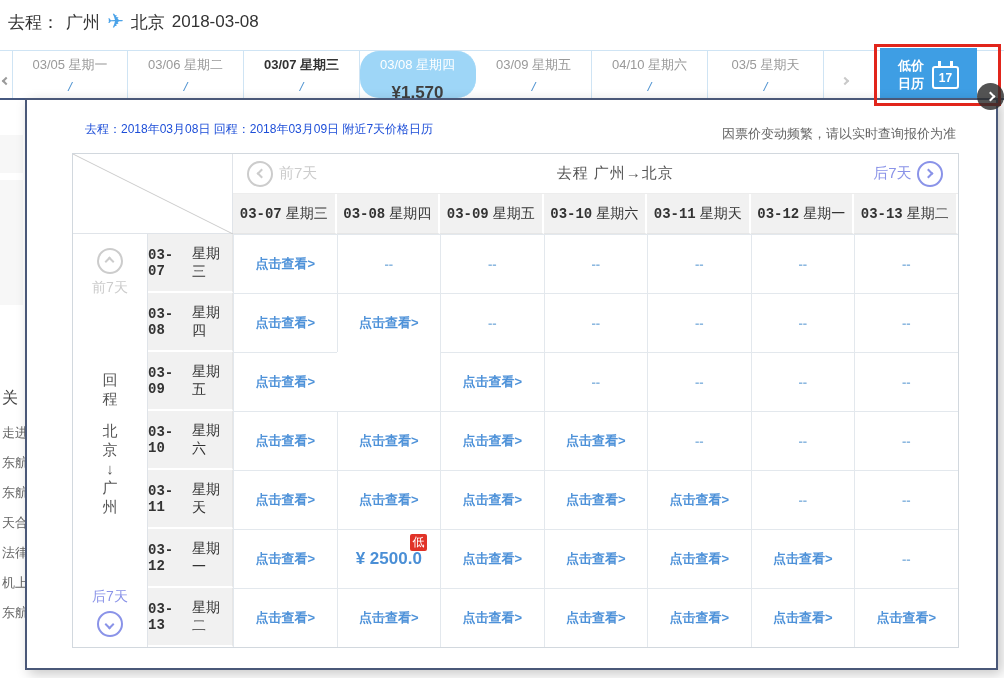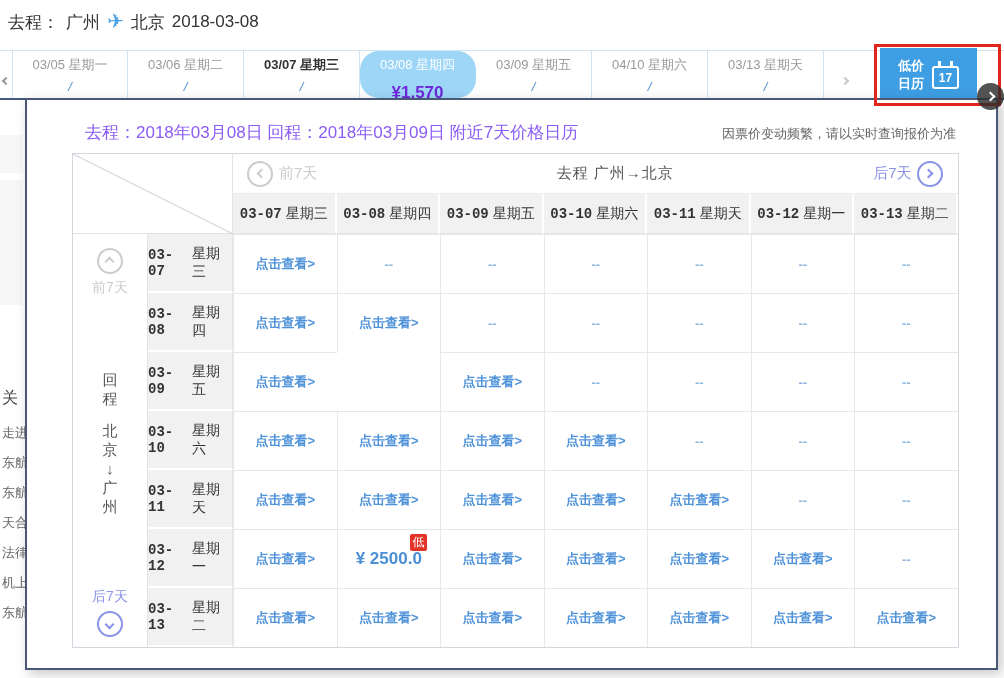--- a/index.html
+++ b/index.html
@@ -14,21 +14,21 @@
   .tabstrip-line-top { position:absolute; left:0; top:50px; width:1004px; height:1px; background:#cfe4f4; z-index:2; }
   .dark-line { position:absolute; left:0; top:98px; width:1004px; height:2px; background:#46587f; z-index:3; }
   .tabs { position:absolute; left:12px; top:51px; display:flex; z-index:2; }
   .tab { width:116px; height:47px; border-right:1px solid #cfe4f4; background:#fff; text-align:center; padding-top:5px; cursor:pointer; }
   .tab:first-child { border-left:1px solid #cfe4f4; }
   .tab .t1 { font-size:13px; color:#999; }
   .tab .t2 { font-size:13px; color:#4a90d0; font-style:italic; margin-top:5px; }
   .tab.emp .t1 { color:#333; font-weight:bold; }
   .tab.sel { background:#9ed6f7; border-color:#9ed6f7;border-radius:19px; }
   .tab.sel .t1 { color:#fff; }
-  .tab.sel .t2 { color:#6d28d9; font-style:normal; font-weight:bold; font-size:17px; margin-top:9px; }
+  .tab.sel .t2 { color:#404040; font-style:normal; font-weight:bold; font-size:17px; margin-top:9px; }
 
   .chev { display:inline-block; width:8px; height:8px; border-top:2px solid currentColor; border-right:2px solid currentColor; }
   .chev.r { transform:rotate(45deg); }
   .chev.l { transform:rotate(-135deg); }
   .chev.u { transform:rotate(-45deg); margin-top:4px; }
   .chev.d { transform:rotate(135deg); margin-bottom:4px; }
 
   .strip-arrow { position:absolute; z-index:2; }
   .strip-arrow.left { left:3px; top:70px; color:#9b9b9b; }
   .strip-arrow.left .chev { width:6px; height:6px; }
@@ -48,21 +48,21 @@
   
   .bg-block { position:absolute; left:0; background:#f7f7f7; z-index:1; }
   .bg-b1 { top:135px; width:23px; height:38px; }
   .bg-b2 { top:180px; width:23px; height:125px; }
   .bg-left { position:absolute; left:2px; top:388px; width:23px; overflow:hidden; z-index:1; }
   .bg-left .itm { font-size:13px; color:#666; margin-bottom:12px; white-space:nowrap; }
   .bg-left .itm.head { font-size:16px; color:#444; margin-bottom:15px; }
 
   
   .modal { position:absolute; left:25px; top:98px; width:973px; height:572px; background:#fff; border:2px solid #4a5878; box-shadow:4px 4px 12px rgba(0,0,0,.22); z-index:10; }
-  .modal-title { position:absolute; left:58px; top:21px; font-size:17px; color:#8b5cf6; }
+  .modal-title { position:absolute; left:58px; top:21px; font-size:12px; color:#1d4ed8; }
   .modal-note { position:absolute; right:40px; top:25px; font-size:13px; color:#666; }
 
   
   .grid { position:absolute; left:45px; top:53px; display:grid; grid-template-columns:75px 85px repeat(7,103.5px); grid-template-rows:40px 40px repeat(7,59px); border:1px solid #d2d8de; background:#fff; }
   .corner { grid-area:1/1/3/3; border-right:1px solid #e0e4e9; border-bottom:1px solid #e0e4e9; position:relative; }
   .nav-head { grid-area:1/3/2/10; display:flex; align-items:center; justify-content:space-between; padding:0 14px; border-bottom:1px solid #ededed; }
   .nh-prev { display:flex; align-items:center; gap:6px; color:#ccc; font-size:15px; }
   .nh-next { display:flex; align-items:center; gap:6px; color:#8a93e8; font-size:15px; cursor:pointer; }
   .circ { width:26px; height:26px; border-radius:50%; border:2px solid currentColor; display:inline-flex; align-items:center; justify-content:center; }
   .circ .chev { width:7px; height:7px; }
@@ -137,21 +137,21 @@
     </div>
     <div class="tab">
       <div class="t1">03/09 星期五</div>
       <div class="t2">/</div>
     </div>
     <div class="tab">
       <div class="t1">04/10 星期六</div>
       <div class="t2">/</div>
     </div>
     <div class="tab">
-      <div class="t1">03/13 星期天</div>
+      <div class="t1">03/5 星期天</div>
       <div class="t2">/</div>
     </div>
   </div>
 <span class="strip-arrow right"><span class="chev r"></span></span>
 
 <div class="lp-btn">
   <span class="lp-text">
     <span>低价</span><br>
     <span>日历</span>
   </span>

